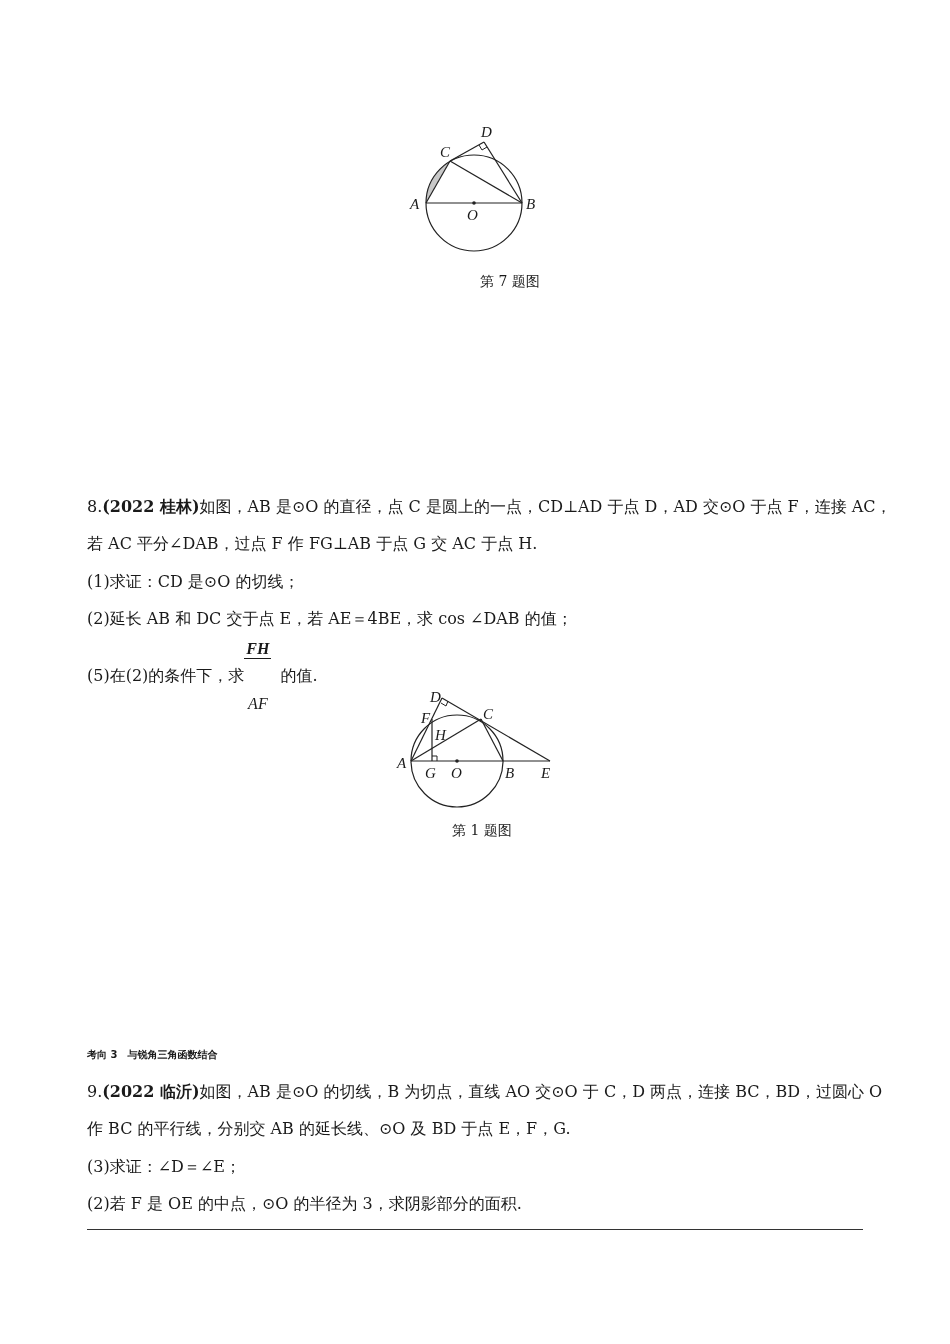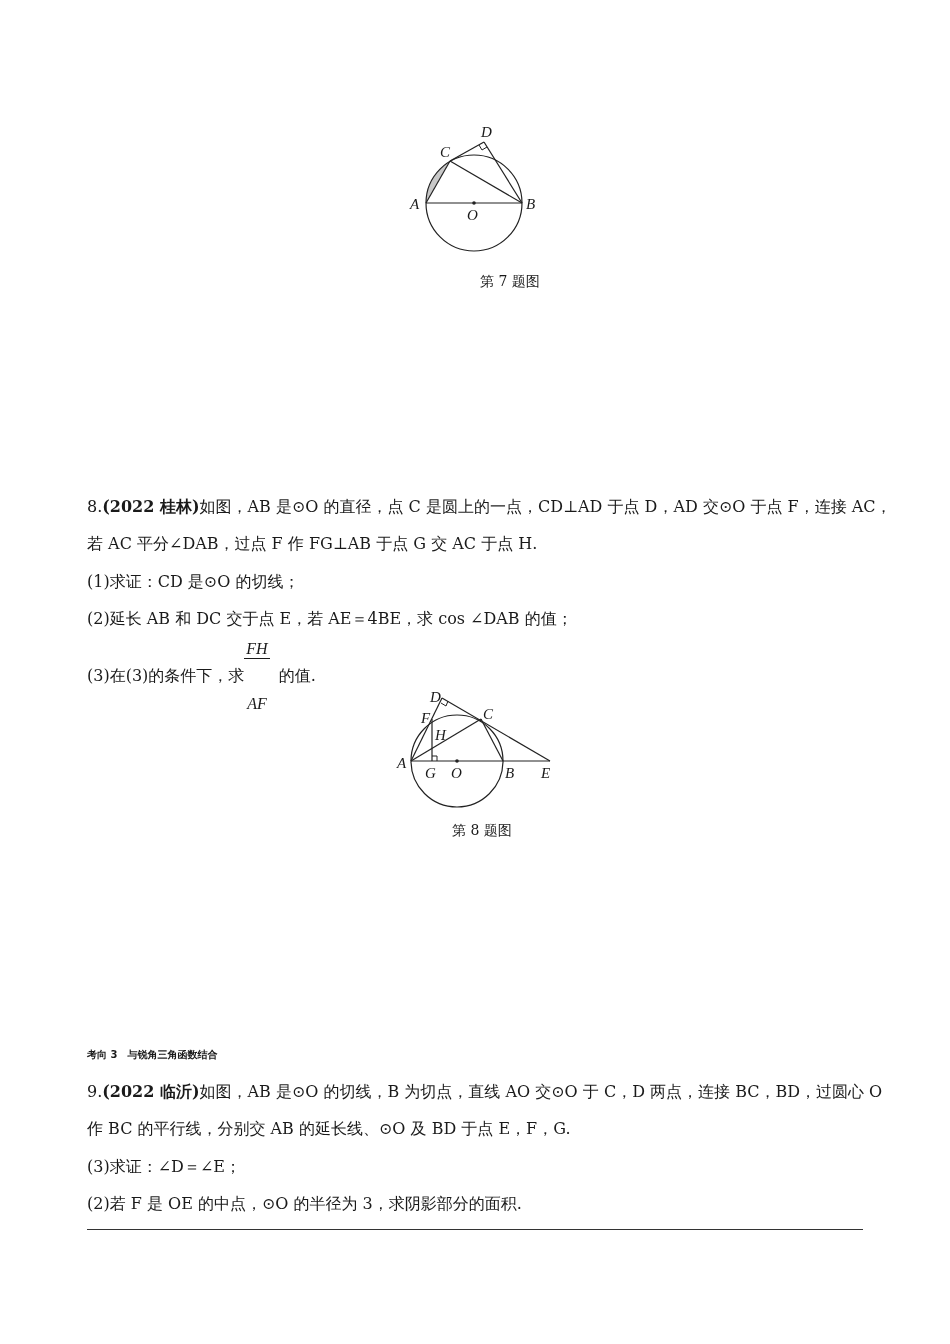--- a/index.html
+++ b/index.html
@@ -2,21 +2,21 @@
 <html><head>
 <meta charset="utf-8">
 <style>
   html, body { margin:0; padding:0; background:#ffffff; }
   body { width:950px; height:1344px; position:relative; overflow:hidden;
          font-family:"DejaVu Serif","Liberation Serif",serif; color:#1a1a1a; }
   .line { position:absolute; left:87px; font-size:16px; line-height:20px; white-space:nowrap; }
   .caption { position:absolute; font-size:14px; font-family:"DejaVu Serif",serif; white-space:nowrap; }
   .fig { position:absolute; }
   .frac { display:inline-block; vertical-align:middle; text-align:center; margin:0 4px 0 0; }
-  .frac .num { display:block; border-bottom:1px solid #1a1a1a; padding:0 2px; line-height:18px; font-style:italic; font-family:"Liberation Serif",serif; }
+  .frac .num { display:block; border-bottom:1px solid #1a1a1a; padding:0 2px; line-height:18px; font-style:italic; font-family:"Liberation Serif",serif;font-weight:bold; }
   .frac .den { display:block; line-height:18px; font-style:italic; font-family:"Liberation Serif",serif;margin-top:36px; }
   .section { font-weight:bold; font-family:"DejaVu Sans",sans-serif; font-size:10px; }
   .rule { position:absolute; left:87px; top:1229px; width:776px; height:0; border-top:1.5px solid #333; }
   svg text { font-family:"Liberation Serif",serif; font-style:italic; font-size:15px; fill:#1a1a1a; }
 </style>
 </head>
 <body>
 
 <svg class="fig" style="left:400px;top:115px" width="160" height="150" viewBox="400 115 160 150">
   <path d="M426,203 A48,48 0 0 1 450,161 Z" fill="#c8c8c8" stroke="none"></path>
@@ -36,21 +36,21 @@
 </svg>
 <div class="caption" style="left:480px;top:273px">第 7 题图</div>
 
 <div class="line" style="top:497px">
   <span>8.</span><span style="font-weight:bold">(2022 桂林)</span><span>如图，AB 是⊙O 的直径，点 C 是圆上的一点，CD⊥AD 于点 D，AD 交⊙O 于点 F，连接 AC，</span>
 </div>
 <div class="line" style="top:534px">若 AC 平分∠DAB，过点 F 作 FG⊥AB 于点 G 交 AC 于点 H.</div>
 <div class="line" style="top:572px">(1)求证：CD 是⊙O 的切线；</div>
 <div class="line" style="top:609px">(2)延长 AB 和 DC 交于点 E，若 AE＝4BE，求 cos ∠DAB 的值；</div>
 <div class="line" style="top:640px">
-  <span>(3)在(3)的条件下，求</span><span class="frac"><span class="num">FH</span><span class="den">AF</span></span><span> 的值.</span>
+  <span>(5)在(2)的条件下，求</span><span class="frac"><span class="num">FH</span><span class="den">AF</span></span><span> 的值.</span>
 </div>
 
 <svg class="fig" style="left:390px;top:680px" width="180" height="135" viewBox="390 680 180 135">
   <circle cx="457" cy="761" r="46" fill="none" stroke="#222" stroke-width="1.2"></circle>
   <line x1="411" y1="761" x2="550" y2="761" stroke="#222" stroke-width="1.2"></line>
   <line x1="411" y1="761" x2="442" y2="698" stroke="#222" stroke-width="1.2"></line>
   <line x1="442" y1="698" x2="550" y2="761" stroke="#222" stroke-width="1.2"></line>
   <line x1="411" y1="761" x2="481" y2="719" stroke="#222" stroke-width="1.2"></line>
   <line x1="481" y1="719" x2="503" y2="761" stroke="#222" stroke-width="1.2"></line>
   <line x1="432" y1="719" x2="432" y2="761" stroke="#222" stroke-width="1.2"></line>
@@ -60,21 +60,21 @@
   <text x="397" y="768">A</text>
   <text x="505" y="778">B</text>
   <text x="483" y="719">C</text>
   <text x="430" y="702">D</text>
   <text x="541" y="778">E</text>
   <text x="421" y="723">F</text>
   <text x="425" y="778">G</text>
   <text x="435" y="740">H</text>
   <text x="451" y="778">O</text>
 </svg>
-<div class="caption" style="left:452px;top:822px">第 8 题图</div>
+<div class="caption" style="left:452px;top:822px">第 1 题图</div>
 
 <div class="line section" style="top:1045px">考向 3　与锐角三角函数结合</div>
 
 <div class="line" style="top:1082px">
   <span>9.</span><span style="font-weight:bold">(2022 临沂)</span><span>如图，AB 是⊙O 的切线，B 为切点，直线 AO 交⊙O 于 C，D 两点，连接 BC，BD，过圆心 O</span>
 </div>
 <div class="line" style="top:1119px">作 BC 的平行线，分别交 AB 的延长线、⊙O 及 BD 于点 E，F，G.</div>
 <div class="line" style="top:1157px">(3)求证：∠D＝∠E；</div>
 <div class="line" style="top:1194px">(2)若 F 是 OE 的中点，⊙O 的半径为 3，求阴影部分的面积.</div>
 

